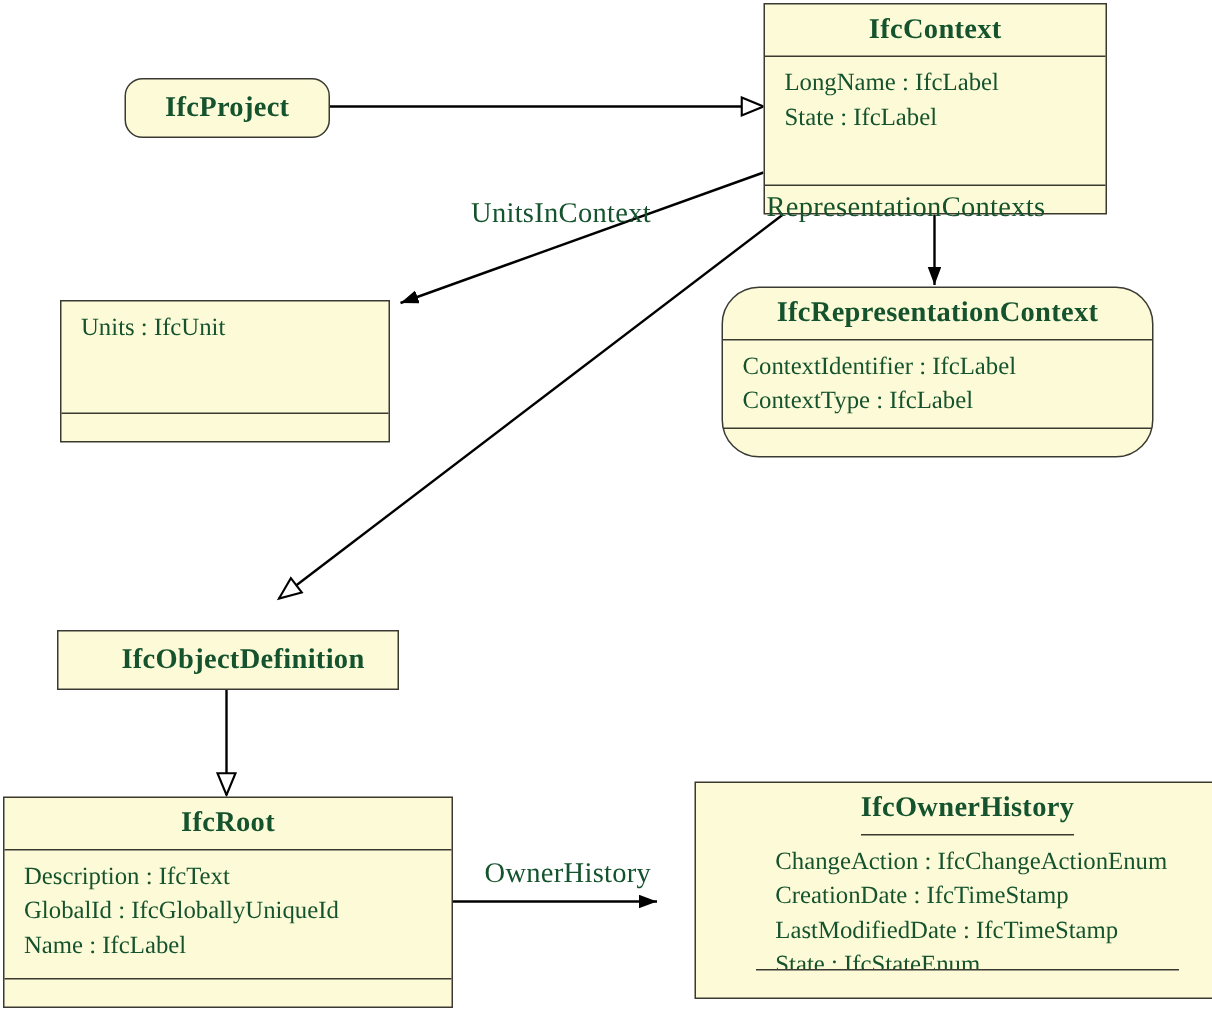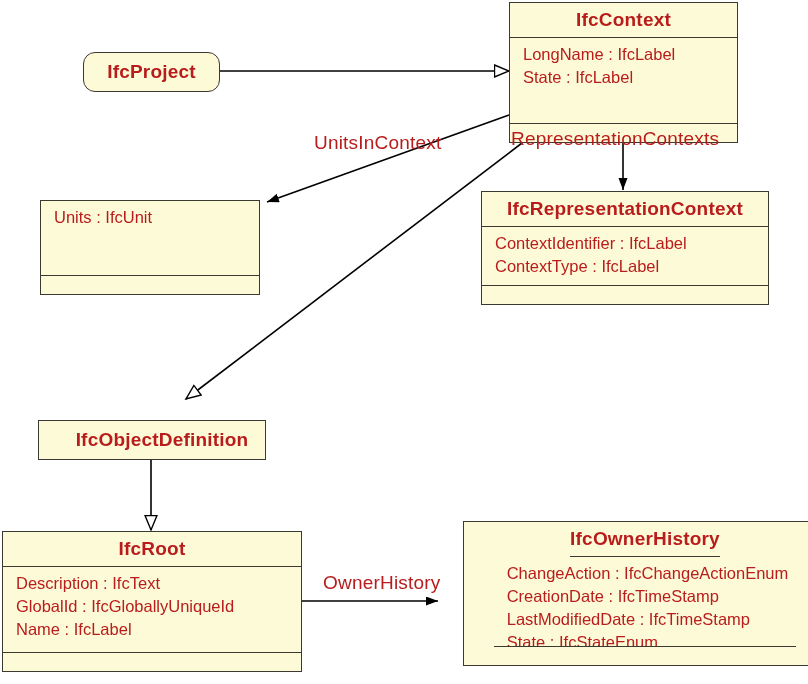--- a/index.html
+++ b/index.html
@@ -1,22 +1,22 @@
 <!DOCTYPE html>
 <html><head>
 <meta charset="utf-8">
 <style>
   html, body { margin: 0; padding: 0; background: #ffffff; }
   .canvas {
     position: relative;
     width: 808px;
     height: 684px;
     background: #ffffff;
-    font-family: Liberation Sans, sans-serif;
-    color: #b91c1c;
+    font-family: Liberation Serif, serif;
+    color: #14532d;
     overflow: hidden;
   }
   .edges {
     position: absolute;
     left: 0; top: 0;
     width: 808px; height: 684px;
     pointer-events: none;
   }
   .uml-class {
     position: absolute;
@@ -98,21 +98,21 @@
     <div class="uml-title">IfcProject</div>
   </div>
 
   <div class="uml-class" style="left:40px; top:200px; width:220px; height:95px;">
     <div class="uml-attrs">
       <div>Units : IfcUnit</div>
     </div>
     <div class="uml-empty"></div>
   </div>
 
-  <div class="uml-class" style="left:481px; top:191px; width:288px; height:114px;">
+  <div class="uml-class" style="left:481px; top:191px; width:288px; height:114px;border-radius:25px;">
     <div class="uml-title">IfcRepresentationContext</div>
     <div class="uml-attrs">
       <div>ContextIdentifier : IfcLabel</div>
       <div>ContextType : IfcLabel</div>
     </div>
     <div class="uml-empty"></div>
   </div>
 
   <div class="uml-class single" style="left:38px; top:420px; width:228px; height:40px;padding-left:20px;">
     <div class="uml-title">IfcObjectDefinition</div>

